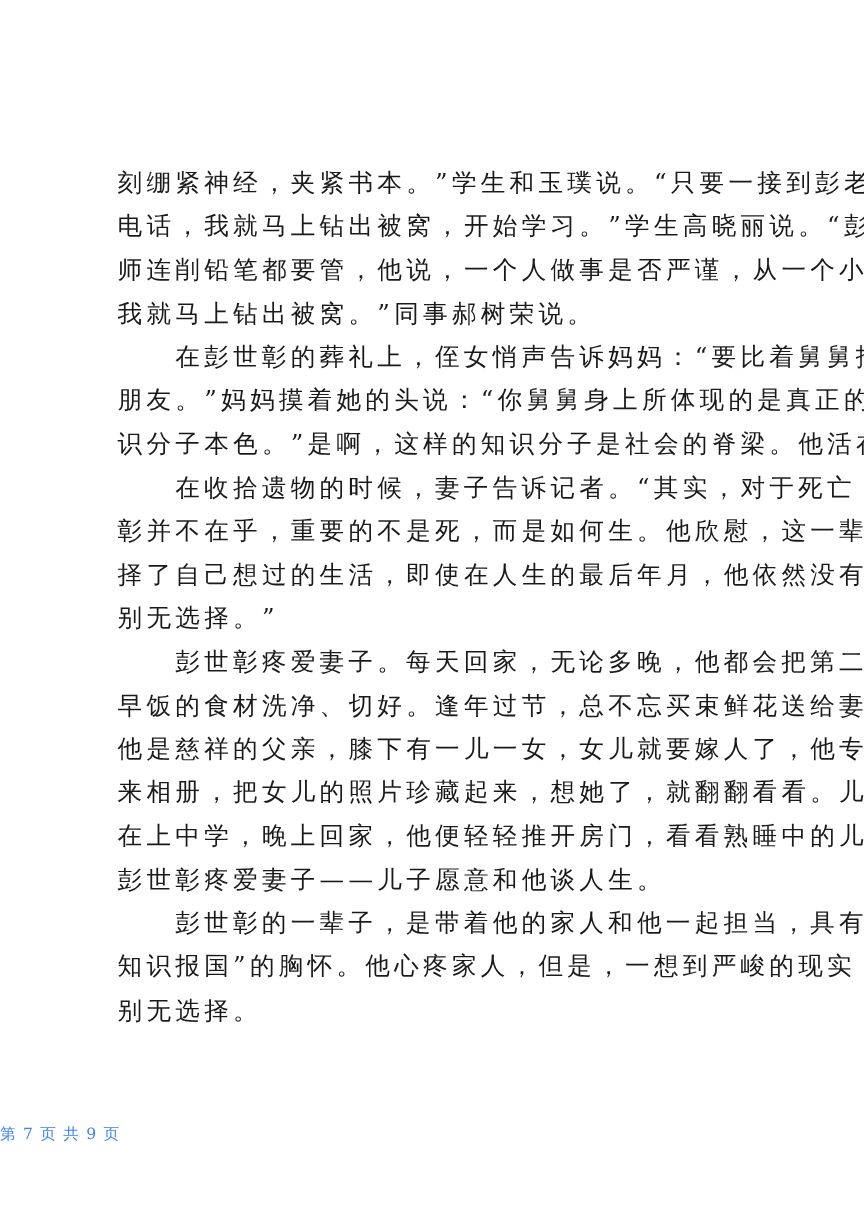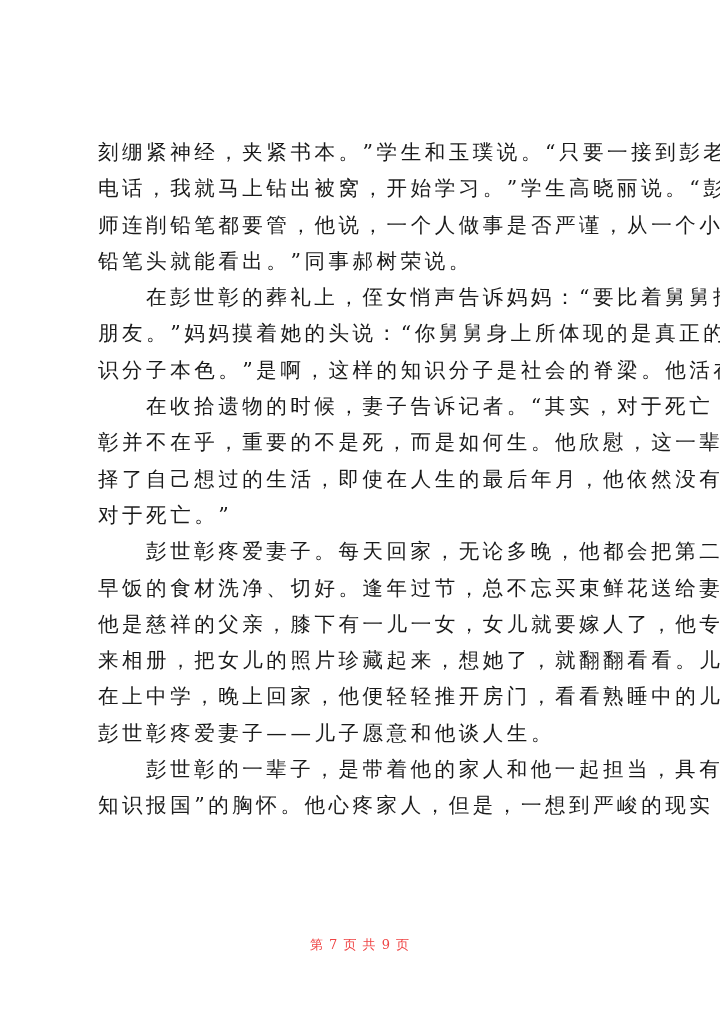--- a/index.html
+++ b/index.html
@@ -9,49 +9,50 @@
     color: #1a1a1a;
   }
   .page { position: absolute; left: 0; top: 0; width: 720px; height: 1018px; background: #fff; }
   .body-text { position: absolute; left: 98px; top: 134px; width: 540px; }
   .line {
     height: 36.3px; line-height: 36.3px; font-size: 20.5px;
     letter-spacing: 3.55px; white-space: nowrap;
   }
   .indent { padding-left: 48px; }
   .footer {
-    position: absolute; top: 936px; left: 0; width: 720px; text-align: center;
-    font-size: 13px; color: #ef4444; letter-spacing: 1px;
+    position: absolute; top: 936px; left: 0; width: 720px; text-align: left;
+    font-size: 13px; color: #3b82f6; letter-spacing: 1px;
   }
 </style>
 </head>
 <body>
 
 <div class="page">
   <div class="body-text">
 
     <div class="line">刻绷紧神经，夹紧书本。”学生和玉璞说。“只要一接到彭老师</div>
     <div class="line">电话，我就马上钻出被窝，开始学习。”学生高晓丽说。“彭老</div>
     <div class="line">师连削铅笔都要管，他说，一个人做事是否严谨，从一个小小的</div>
-    <div class="line">铅笔头就能看出。”同事郝树荣说。</div>
+    <div class="line">我就马上钻出被窝。”同事郝树荣说。</div>
 
     <div class="line indent">在彭世彰的葬礼上，侄女悄声告诉妈妈：“要比着舅舅找男</div>
     <div class="line">朋友。”妈妈摸着她的头说：“你舅舅身上所体现的是真正的知</div>
     <div class="line">识分子本色。”是啊，这样的知识分子是社会的脊梁。他活在大</div>
 
     <div class="line indent">在收拾遗物的时候，妻子告诉记者。“其实，对于死亡，世</div>
     <div class="line">彰并不在乎，重要的不是死，而是如何生。他欣慰，这一辈子选</div>
     <div class="line">择了自己想过的生活，即使在人生的最后年月，他依然没有愧对</div>
-    <div class="line">对于死亡。”</div>
+    <div class="line">别无选择。”</div>
 
     <div class="line indent">彭世彰疼爱妻子。每天回家，无论多晚，他都会把第二天做</div>
     <div class="line">早饭的食材洗净、切好。逢年过节，总不忘买束鲜花送给妻子。</div>
     <div class="line">他是慈祥的父亲，膝下有一儿一女，女儿就要嫁人了，他专门买</div>
     <div class="line">来相册，把女儿的照片珍藏起来，想她了，就翻翻看看。儿子还</div>
     <div class="line">在上中学，晚上回家，他便轻轻推开房门，看看熟睡中的儿子，</div>
     <div class="line">彭世彰疼爱妻子——儿子愿意和他谈人生。</div>
 
     <div class="line indent">彭世彰的一辈子，是带着他的家人和他一起担当，具有“以</div>
     <div class="line">知识报国”的胸怀。他心疼家人，但是，一想到严峻的现实，他</div>
+    <div class="line">别无选择。</div>
   </div>
 
   <div class="footer">第 7 页  共 9 页</div>
 </div>
 
 </body></html>

